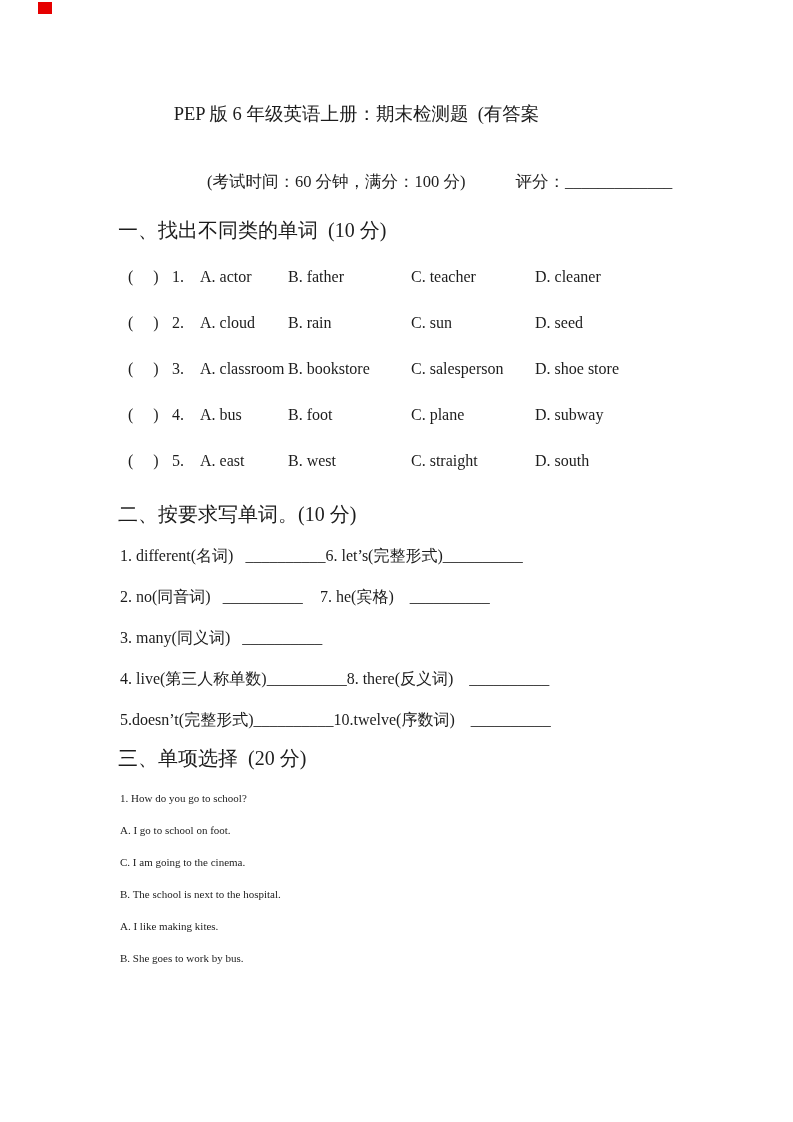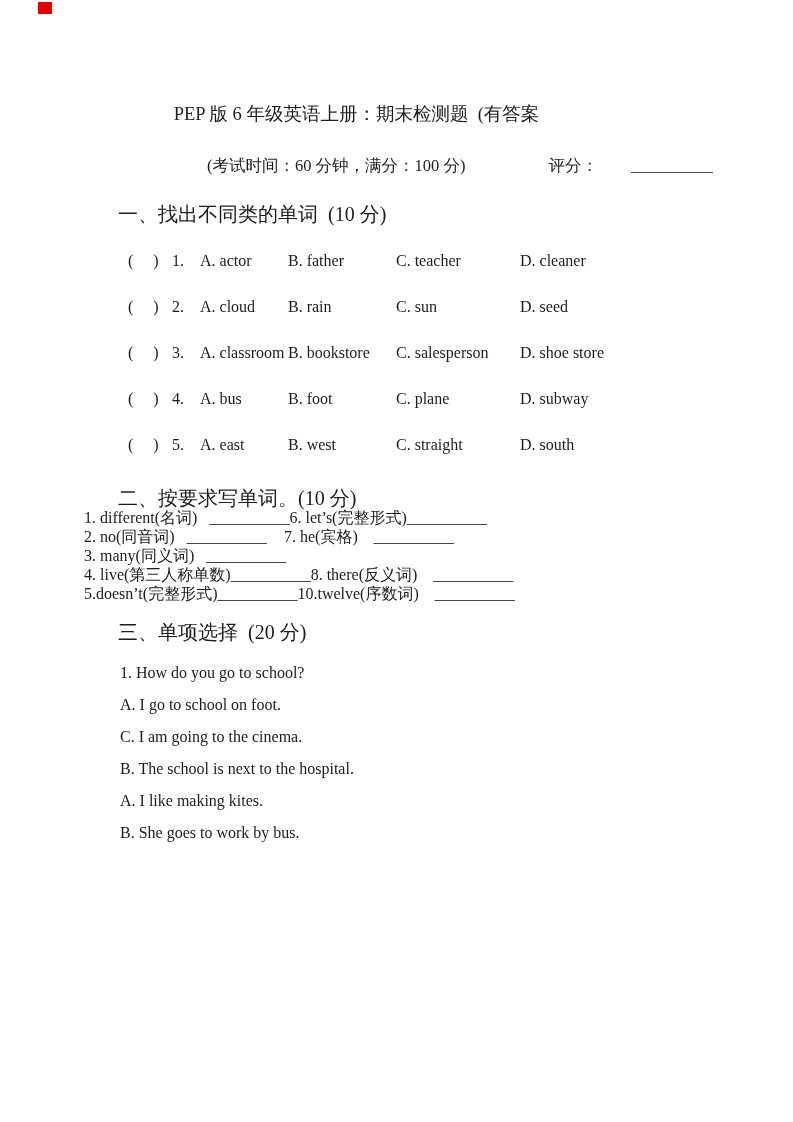--- a/index.html
+++ b/index.html
@@ -24,27 +24,26 @@
   .corner-mark.right { left: 752px; top: 6px; width: 15px; height: 12px; }
 
   .doc-title {
     margin-top: 103px;
     text-align: center;
     font-size: 18.5px;
     line-height: 22px;
     white-space: pre;
   }
   .exam-info-line {
-    margin-top: 31px;
+    margin-top: 47px;
     padding-left: 207px;
     font-size: 16.5px;
     line-height: 20px;
     display: flex;
     white-space: pre;
-    gap: 33px;
   }
   .score-label { margin-left: 50px; }
   .score-blank { letter-spacing: 0; }
 
   .section-heading {
     padding-left: 118px;
     font-size: 20px;
     line-height: 20px;
     white-space: pre;
   }
@@ -57,37 +56,38 @@
     margin-top: 27px;
     padding-left: 128px;
     font-size: 16px;
     line-height: 19px;
     white-space: pre;
   }
   .q-bracket { width: 44px;  flex: 0 0 auto; }
   .q-num     { width: 28px;  flex: 0 0 auto; }
   .q-opt-a   { min-width: 88px;  flex: 0 0 auto; }
   .q-opt-b   { min-width: 108px; flex: 0 0 auto; }
-  .q-opt-c   { min-width: 124px; flex: 0 0 auto; }
+  .q-opt-c   { min-width: 124px; flex: 0 0 auto; margin-left: 15px; }
   .q-opt-d   { flex: 0 0 auto; }
 
   .w-row {
     display: flex;
-    padding-left: 84px;
+    margin-top: 22px;
+    padding-left: 120px;
     font-size: 16px;
     line-height: 19px;
     white-space: pre;
   }
   .w-left  { min-width: 200px; flex: 0 0 auto; }
   .w-right { flex: 0 0 auto; }
 
   .t-line {
     margin-top: 13px;
     padding-left: 120px;
-    font-size: 16px;
+    font-size: 11px;
     line-height: 19px;
     white-space: pre;
   }
   .t-line.first { margin-top: 21px; }
 </style>
 </head>
 <body>
 
 <div class="page">
 

